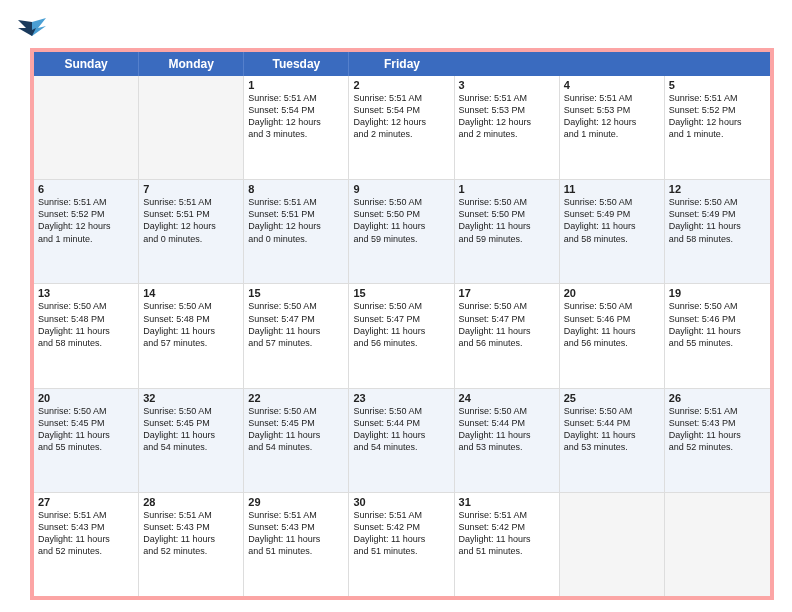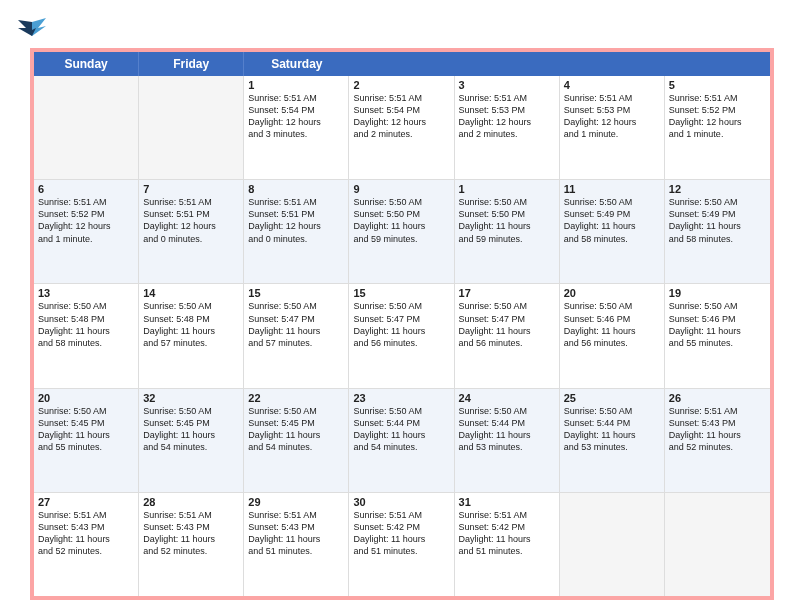--- a/index.html
+++ b/index.html
@@ -126,22 +126,23 @@
     </div>
     <div class="title-block">
       <div class="month-title"></div>
       <div class="subtitle"></div>
     </div>
   </div>
 
   <div class="calendar">
     <div class="cal-header" id="cal-header">
         <div class="cal-header-cell">Sunday</div>
+        <div class="cal-header-cell">Monday</div>
+        <div class="cal-header-cell">Tuesday</div>
         <div class="cal-header-cell">Friday</div>
-        <div class="cal-header-cell">Saturday</div>
       </div>
     <div class="cal-body" id="cal-body">
         <div class="cal-row">
           <div class="cal-cell empty"></div>
           <div class="cal-cell empty"></div>
           <div class="cal-cell">
             <div class="day-num">1</div>
             <div class="cell-line">Sunrise: 5:51 AM</div>
             <div class="cell-line">Sunset: 5:54 PM</div>
             <div class="cell-line">Daylight: 12 hours</div>

